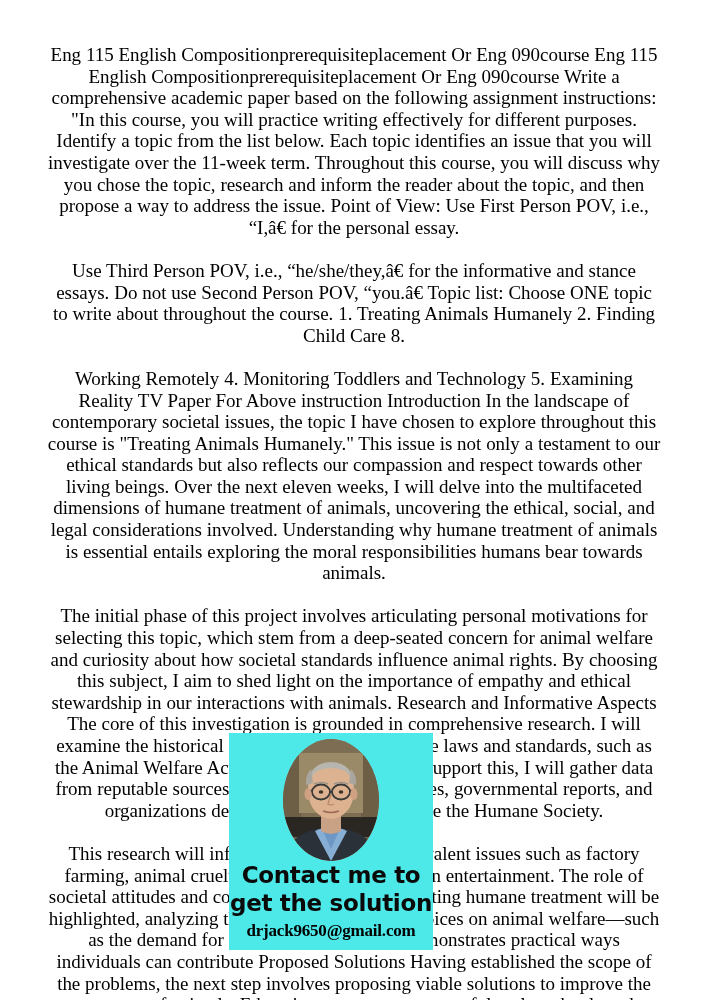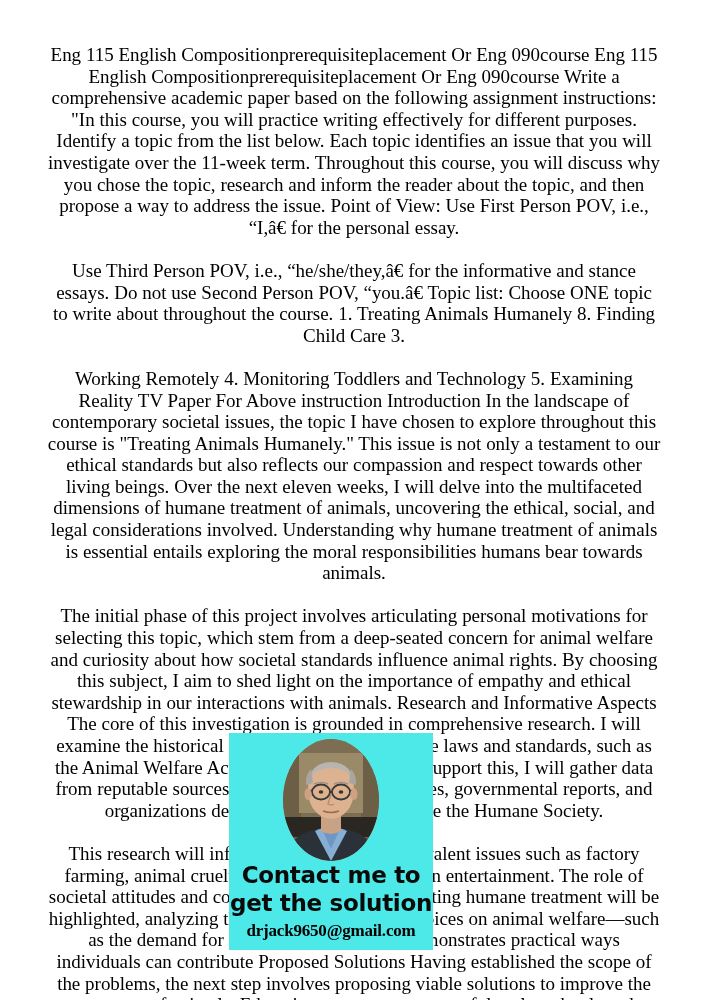--- a/index.html
+++ b/index.html
@@ -97,21 +97,21 @@
     letter-spacing: -0.2px;
   }
 </style>
 </head>
 <body>
 
 <div id="page">
 
   <div id="doc-body">
     <p class="para">Eng 115 English Compositionprerequisiteplacement Or Eng 090course Eng 115 English Compositionprerequisiteplacement Or Eng 090course Write a comprehensive academic paper based on the following assignment instructions: "In this course, you will practice writing effectively for different purposes. Identify a topic from the list below. Each topic identifies an issue that you will investigate over the 11-week term. Throughout this course, you will discuss why you chose the topic, research and inform the reader about the topic, and then propose a way to address the issue. Point of View: Use First Person POV, i.e., “I,â€ for the personal essay.</p>
-    <p class="para">Use Third Person POV, i.e., “he/she/they,â€ for the informative and stance essays. Do not use Second Person POV, “you.â€ Topic list: Choose ONE topic to write about throughout the course. 1. Treating Animals Humanely 8. Finding Child Care 3.</p>
+    <p class="para">Use Third Person POV, i.e., “he/she/they,â€ for the informative and stance essays. Do not use Second Person POV, “you.â€ Topic list: Choose ONE topic to write about throughout the course. 1. Treating Animals Humanely 2. Finding Child Care 8.</p>
     <p class="para">Working Remotely 4. Monitoring Toddlers and Technology 5. Examining Reality TV Paper For Above instruction Introduction In the landscape of contemporary societal issues, the topic I have chosen to explore throughout this course is "Treating Animals Humanely." This issue is not only a testament to our ethical standards but also reflects our compassion and respect towards other living beings. Over the next eleven weeks, I will delve into the multifaceted dimensions of humane treatment of animals, uncovering the ethical, social, and legal considerations involved. Understanding why humane treatment of animals is essential entails exploring the moral responsibilities humans bear towards animals.</p>
     <p class="para">The initial phase of this project involves articulating personal motivations for selecting this topic, which stem from a deep-seated concern for animal welfare and curiosity about how societal standards influence animal rights. By choosing this subject, I aim to shed light on the importance of empathy and ethical stewardship in our interactions with animals. Research and Informative Aspects The core of this investigation is grounded in comprehensive research. I will examine the historical evolution of animal welfare laws and standards, such as the Animal Welfare Act and local legislation. To support this, I will gather data from reputable sources, including scholarly articles, governmental reports, and organizations dedicated to animal rights like the Humane Society.</p>
     <p class="para">This research will inform the readers about prevalent issues such as factory farming, animal cruelty, and the use of animals in entertainment. The role of societal attitudes and consumer behavior in promoting humane treatment will be highlighted, analyzing the impact of consumer choices on animal welfare—such as the demand for cruelty-free products—demonstrates practical ways individuals can contribute Proposed Solutions Having established the scope of the problems, the next step involves proposing viable solutions to improve the treatment of animals. Education emerges as a powerful tool—schools and communities can implement programs that teach compassion and ethical treatment from a young age.</p>
     <p class="para">Strict enforcement of existing laws and the introduction of stricter regulations on industries such as agriculture, entertainment, and research can play a crucial role in curbing cruelty.</p>
   </div>
 
   <div id="promo-overlay">
 
     <div id="promo-photo">
       <svg viewBox="0 0 96 122" xmlns="http://www.w3.org/2000/svg">

